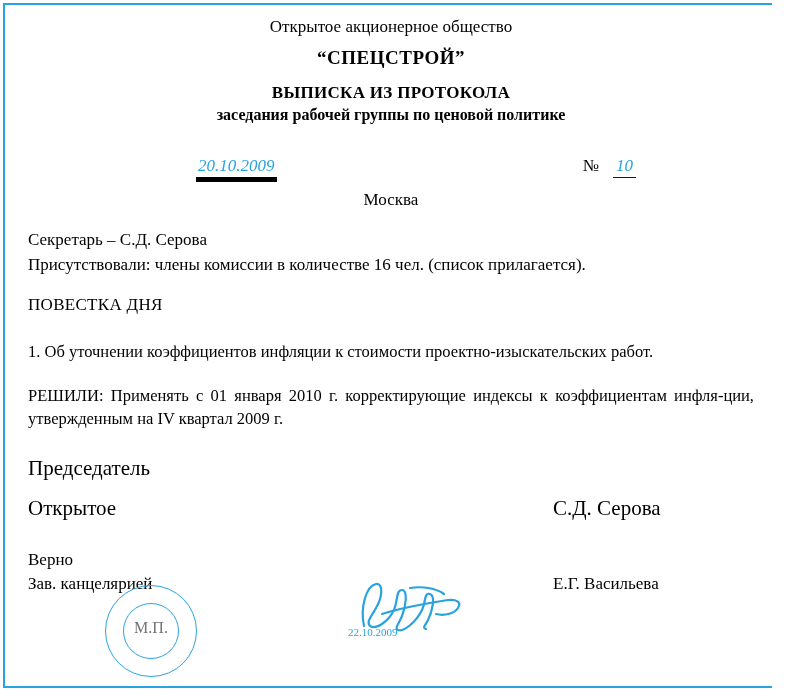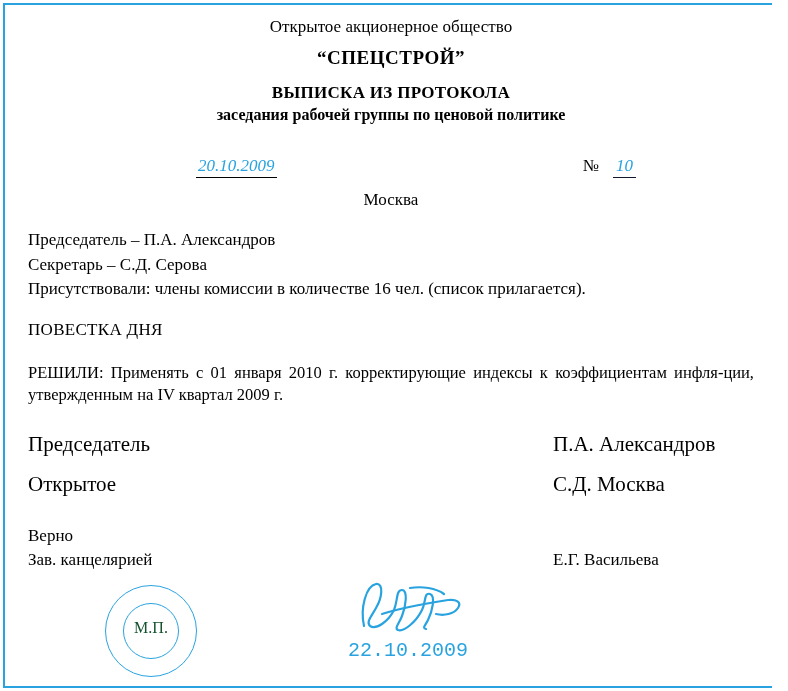--- a/index.html
+++ b/index.html
@@ -70,21 +70,21 @@
     margin-top: 32px;
     height: 26px;
   }
   .meta-date {
     position: absolute;
     left: 168px;
     top: 0;
     font-size: 17px;
     font-style: italic;
     color: #29a3e0;
-    border-bottom: 1px solid #000000;
+    border-bottom: 5px solid #000000;
     padding: 0 2px 1px 2px;
   }
   .meta-num-label {
     position: absolute;
     left: 555px;
     top: 0;
     font-size: 17px;
   }
   .meta-num-value {
     position: absolute;
@@ -191,37 +191,36 @@
     border-radius: 50%;
     box-sizing: border-box;
   }
   .stamp .mp {
     position: absolute;
     left: 0;
     top: 34px;
     width: 92px;
     text-align: center;
     font-size: 16px;
-    color: #14532d;
+    color: #737373;
   }
 
   .signature {
     position: absolute;
     left: 352px;
     top: 578px;
     width: 120px;
     height: 60px;
   }
   .sig-date {
     position: absolute;
     left: 348px;
-    top: 639px;
-    font-size: 20px;
+    top: 626px;
+    font-size: 11px;
     color: #29a3e0;
-    font-family: Liberation Mono, monospace;
   }
 </style>
 </head>
 <body>
 
 <div class="page">
   <div class="frame"></div>
 
   <div class="content">
 
@@ -232,39 +231,38 @@
 
     <div class="meta-row">
       <span class="meta-date">20.10.2009</span>
       <span class="meta-num-label">№</span>
       <span class="meta-num-value">10</span>
     </div>
 
     <div class="city">Москва</div>
 
     <div class="people">
-      <div>Председатель – П.А. Александров</div>
       <div>Секретарь – С.Д. Серова</div>
       <div>Присутствовали: члены комиссии в количестве 16 чел. (список прилагается).</div>
     </div>
 
     <div class="agenda-title">ПОВЕСТКА ДНЯ</div>
 
+    <div class="para first">1. Об уточнении коэффициентов инфляции к стоимости проектно-изыскательских работ.</div>
 
 
     <div class="para">РЕШИЛИ: Применять с 01 января 2010 г. корректирующие индексы к коэффициентам инфля-ции, утвержденным на IV квартал 2009 г.</div>
 
     <div class="sign-block">
       <div class="sign-row">
         <span class="sign-left">Председатель</span>
-        <span class="sign-right">П.А. Александров</span>
       </div>
       <div class="sign-row">
         <span class="sign-left">Открытое</span>
-        <span class="sign-right">С.Д. Москва</span>
+        <span class="sign-right">С.Д. Серова</span>
       </div>
     </div>
 
     <div class="verno">
       <div>Верно</div>
       <div class="verno-line2">Зав. канцелярией</div>
       <span class="verno-right">Е.Г. Васильева</span>
     </div>
 
   </div>

